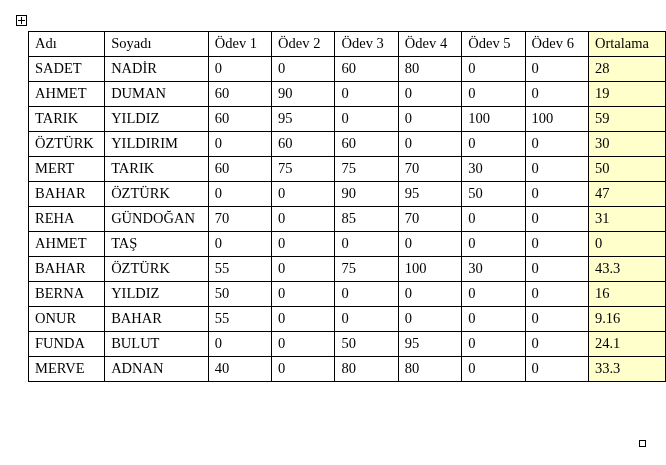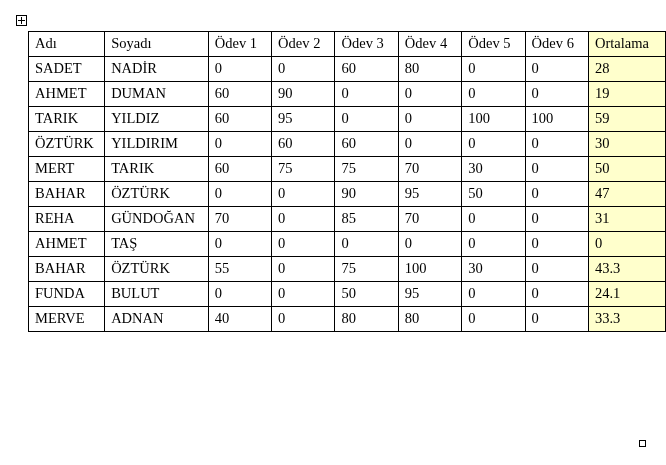--- a/index.html
+++ b/index.html
@@ -220,20 +220,42 @@
         <td>ÖZTÜRK</td>
         <td>55</td>
         <td>0</td>
         <td>75</td>
         <td>100</td>
         <td>30</td>
         <td>0</td>
         <td class="avg-cell">43.3</td>
       </tr>
       <tr>
+        <td>BERNA</td>
+        <td>YILDIZ</td>
+        <td>50</td>
+        <td>0</td>
+        <td>0</td>
+        <td>0</td>
+        <td>0</td>
+        <td>0</td>
+        <td class="avg-cell">16</td>
+      </tr>
+      <tr>
+        <td>ONUR</td>
+        <td>BAHAR</td>
+        <td>55</td>
+        <td>0</td>
+        <td>0</td>
+        <td>0</td>
+        <td>0</td>
+        <td>0</td>
+        <td class="avg-cell">9.16</td>
+      </tr>
+      <tr>
         <td>FUNDA</td>
         <td>BULUT</td>
         <td>0</td>
         <td>0</td>
         <td>50</td>
         <td>95</td>
         <td>0</td>
         <td>0</td>
         <td class="avg-cell">24.1</td>
       </tr>

